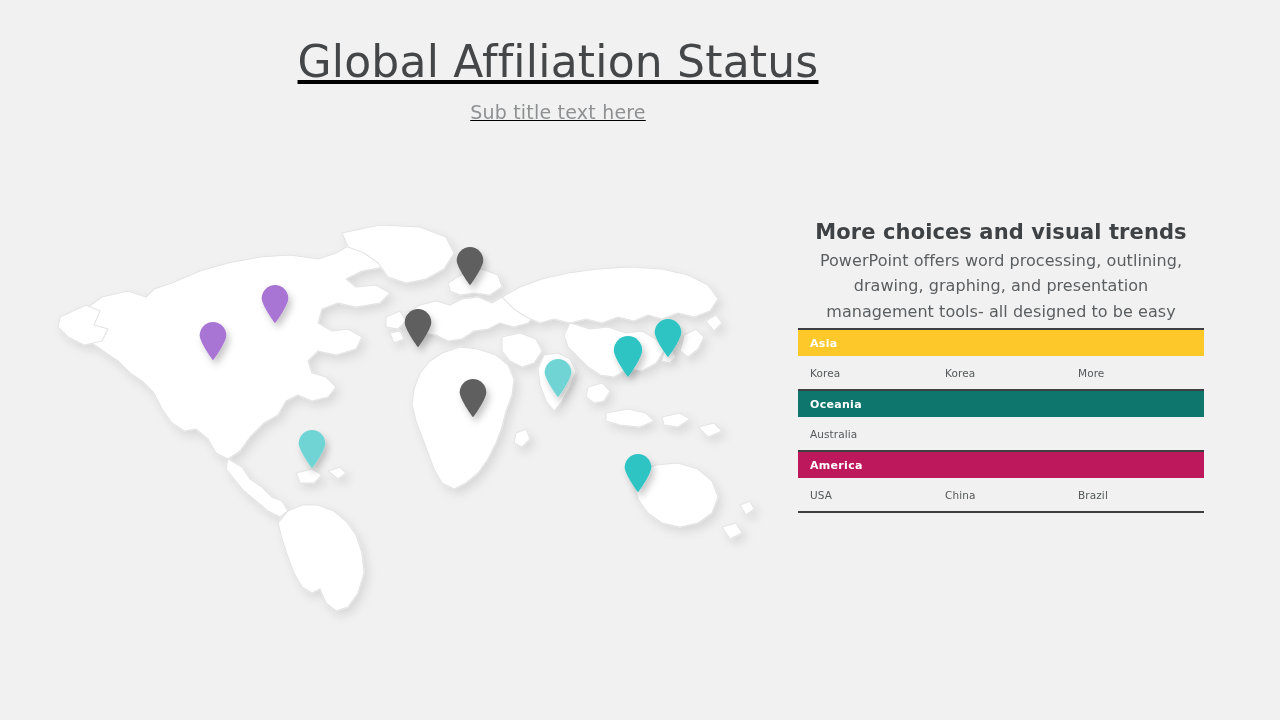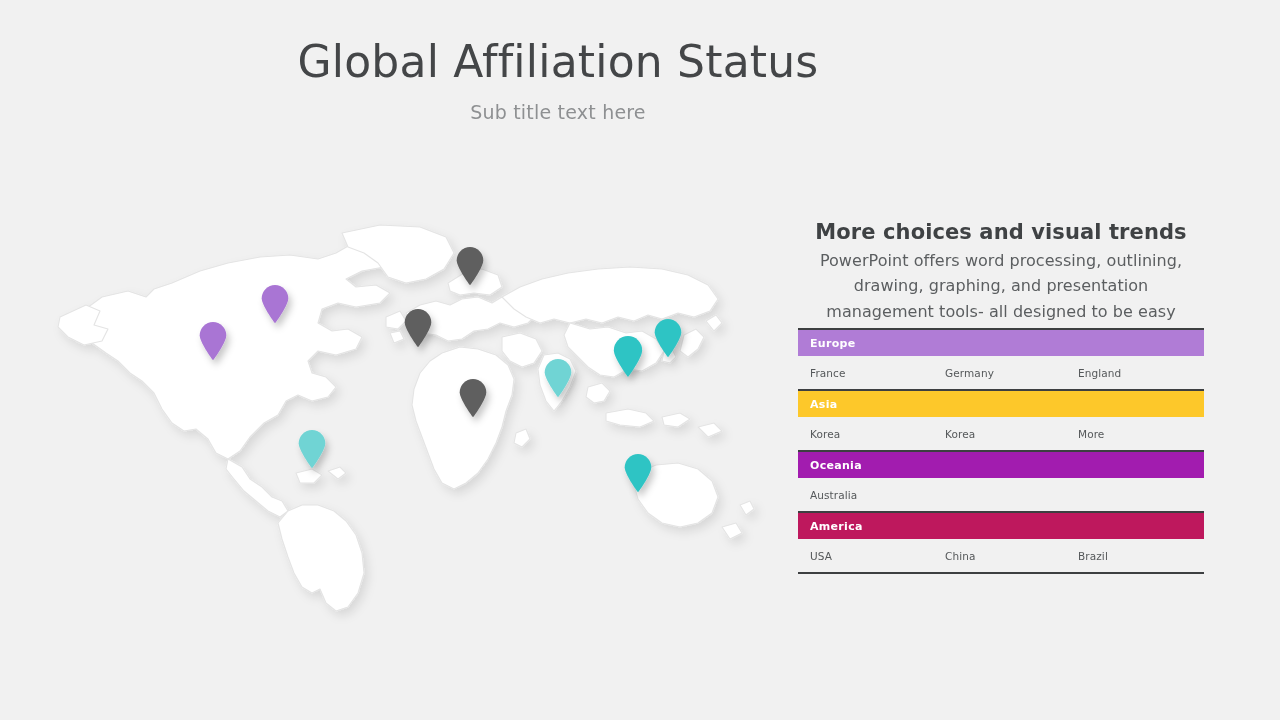--- a/index.html
+++ b/index.html
@@ -5,21 +5,21 @@
   * { box-sizing: border-box; margin: 0; padding: 0; }
   html, body {
     width: 1280px; height: 720px;
     background: #f1f1f1;
     font-family: "DejaVu Sans", sans-serif;
     overflow: hidden;
   }
   #slide { position: relative; width: 1280px; height: 720px; background: #f1f1f1; }
 
   
-  #header { position: absolute; top: 38px; left: 0; width: 1116px; text-align: center; }
+  #header { position: absolute; top: 38px; left: 0; width: 1116px; text-align: center; text-decoration: underline; }
   #page-title {
     font-size: 44px; font-weight: 400; color: #444648;
     letter-spacing: 0.2px; line-height: 1.1;
   }
   #page-subtitle {
     margin-top: 15px; font-size: 19px; font-weight: 400;
     color: #8e9092; letter-spacing: 0.2px;
   }
 
   
@@ -208,41 +208,31 @@
   </div>
 
   <div id="info-panel">
     <div id="info-heading">More choices and visual trends</div>
     <div id="info-body">PowerPoint offers word processing, outlining, drawing, graphing, and presentation management tools- all designed to be easy to use and learn</div>
   </div>
 
   <div id="affiliation-table">
     <div id="region-list">
         <div class="region-block">
-          <div class="region-header" style="background: rgb(176, 124, 214);">
-            <span class="region-name">Europe</span>
-          </div>
-          <div class="region-row">
-            <span class="cell c0">France</span>
-            <span class="cell c1">Germany</span>
-            <span class="cell c2">England</span>
-          </div>
-        </div>
-        <div class="region-block">
           <div class="region-header" style="background: rgb(253, 200, 42);">
             <span class="region-name">Asia</span>
           </div>
           <div class="region-row">
             <span class="cell c0">Korea</span>
             <span class="cell c1">Korea</span>
             <span class="cell c2">More</span>
           </div>
         </div>
         <div class="region-block">
-          <div class="region-header" style="background: #a21caf;">
+          <div class="region-header" style="background: #0f766e;">
             <span class="region-name">Oceania</span>
           </div>
           <div class="region-row">
             <span class="cell c0">Australia</span>
             <span class="cell c1"></span>
             <span class="cell c2"></span>
           </div>
         </div>
         <div class="region-block">
           <div class="region-header" style="background: #be185d;">

